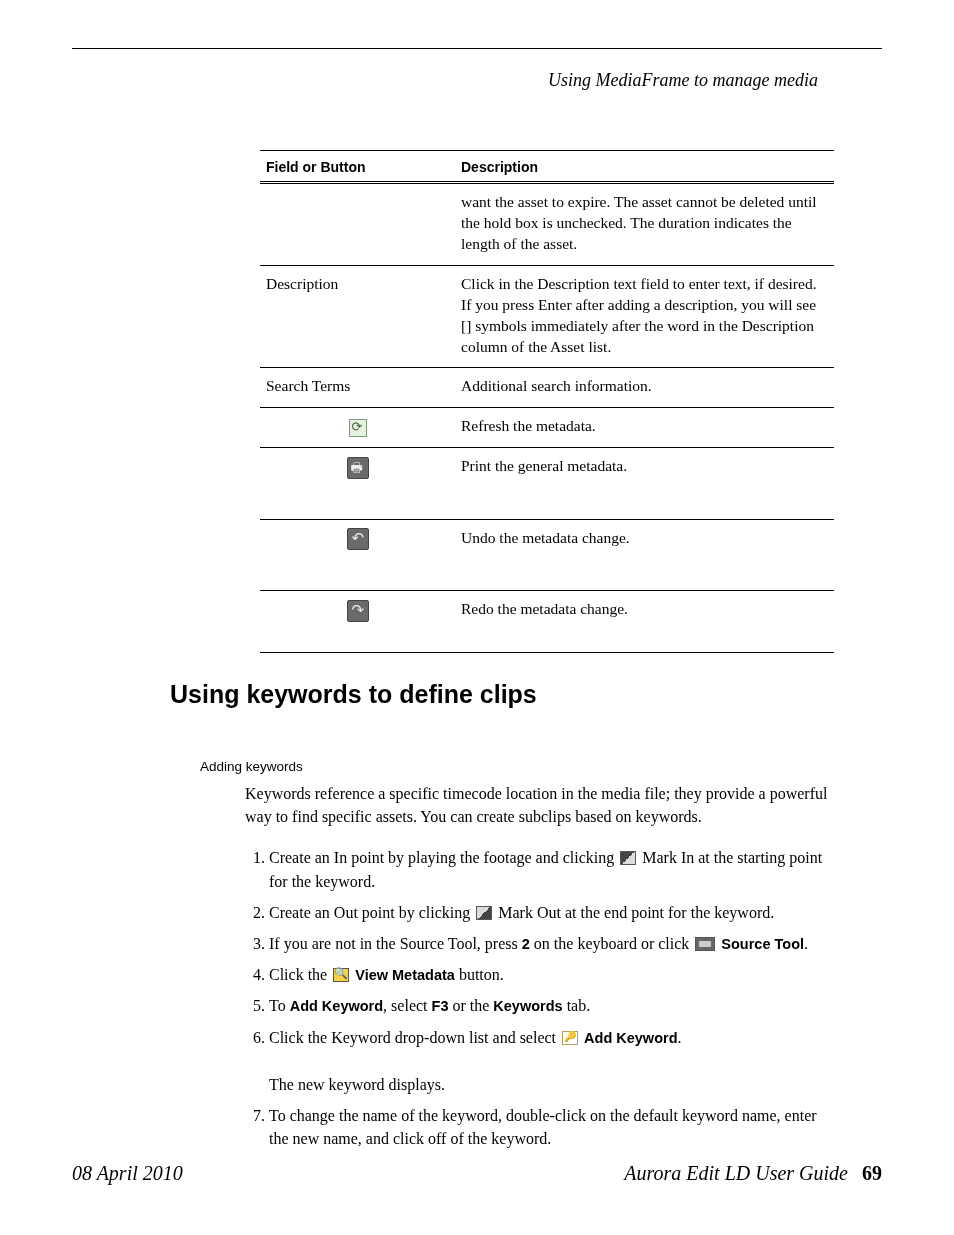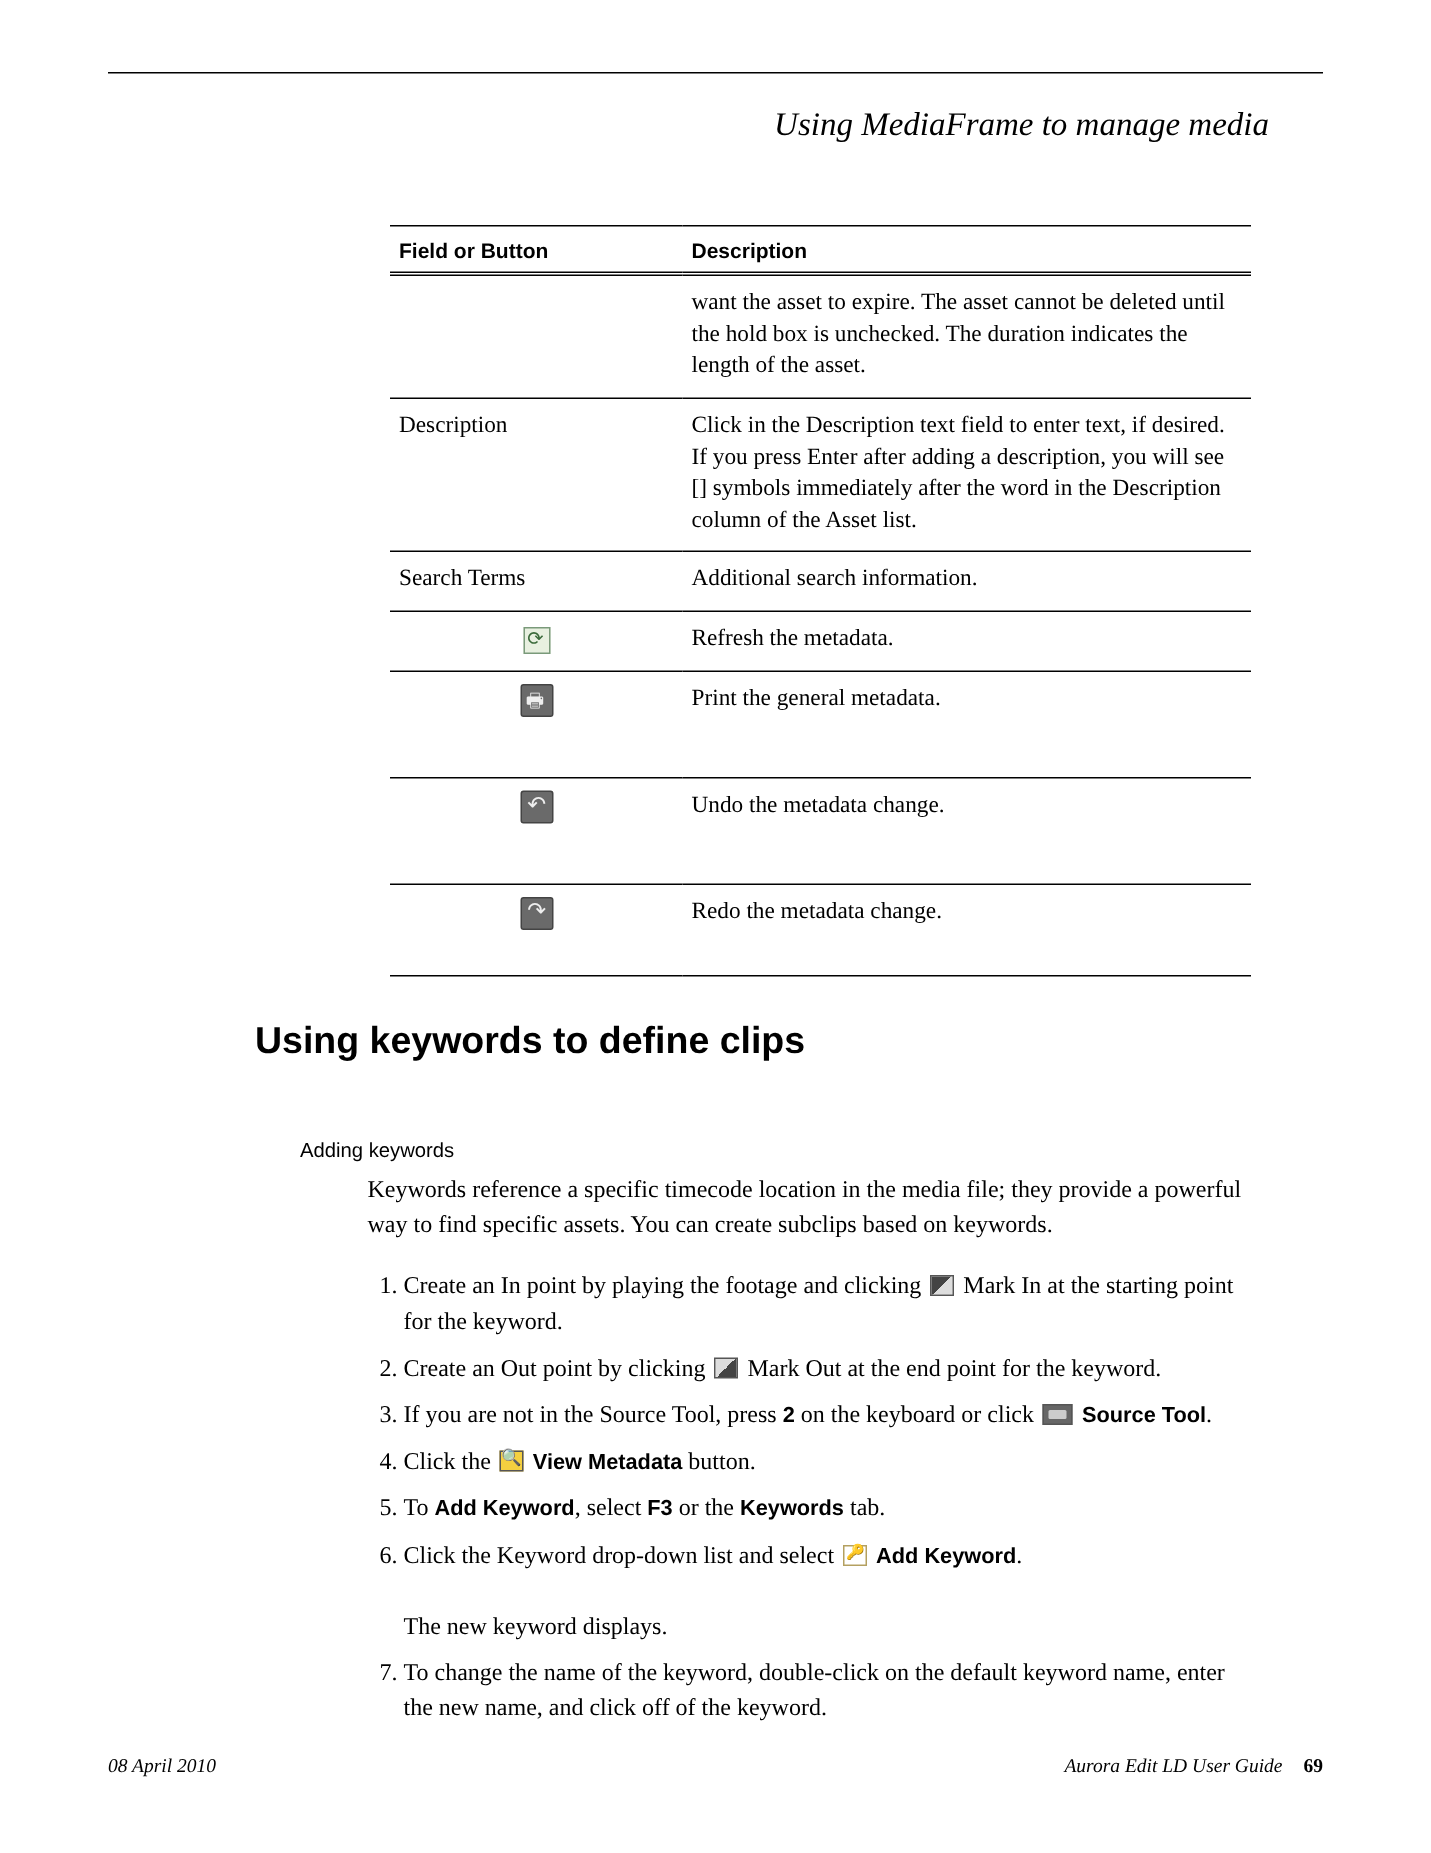--- a/index.html
+++ b/index.html
@@ -15,23 +15,23 @@
   .top-rule {
     position: absolute;
     top: 48px;
     left: 72px;
     right: 72px;
     border-top: 1px solid #000;
   }
   .header-title {
     position: absolute;
     top: 70px;
-    right: 108px;
+    right: 136px;
     font-style: italic;
-    font-size: 22px;
+    font-size: 18px;
     text-align: right;
   }
   .content {
     position: absolute;
     top: 150px;
     left: 260px;
     right: 120px;
   }
   table.meta {
     width: 100%;
@@ -165,21 +165,21 @@
     position: absolute;
     top: -2px; left: 1px;
     font-size: 10px;
   }
 
   .footer {
     position: absolute;
     bottom: 50px;
     left: 72px;
     right: 72px;
-    font-size: 13px;
+    font-size: 20px;
   }
   .footer .date { font-style: italic; float: left; }
   .footer .book { font-style: italic; float: right; }
   .footer .pg { font-style: normal; font-weight: bold; margin-left: 14px; }
 </style>
 </head>
 <body>
 
 <div class="top-rule"></div>
 <div class="header-title">Using MediaFrame to manage media</div>

